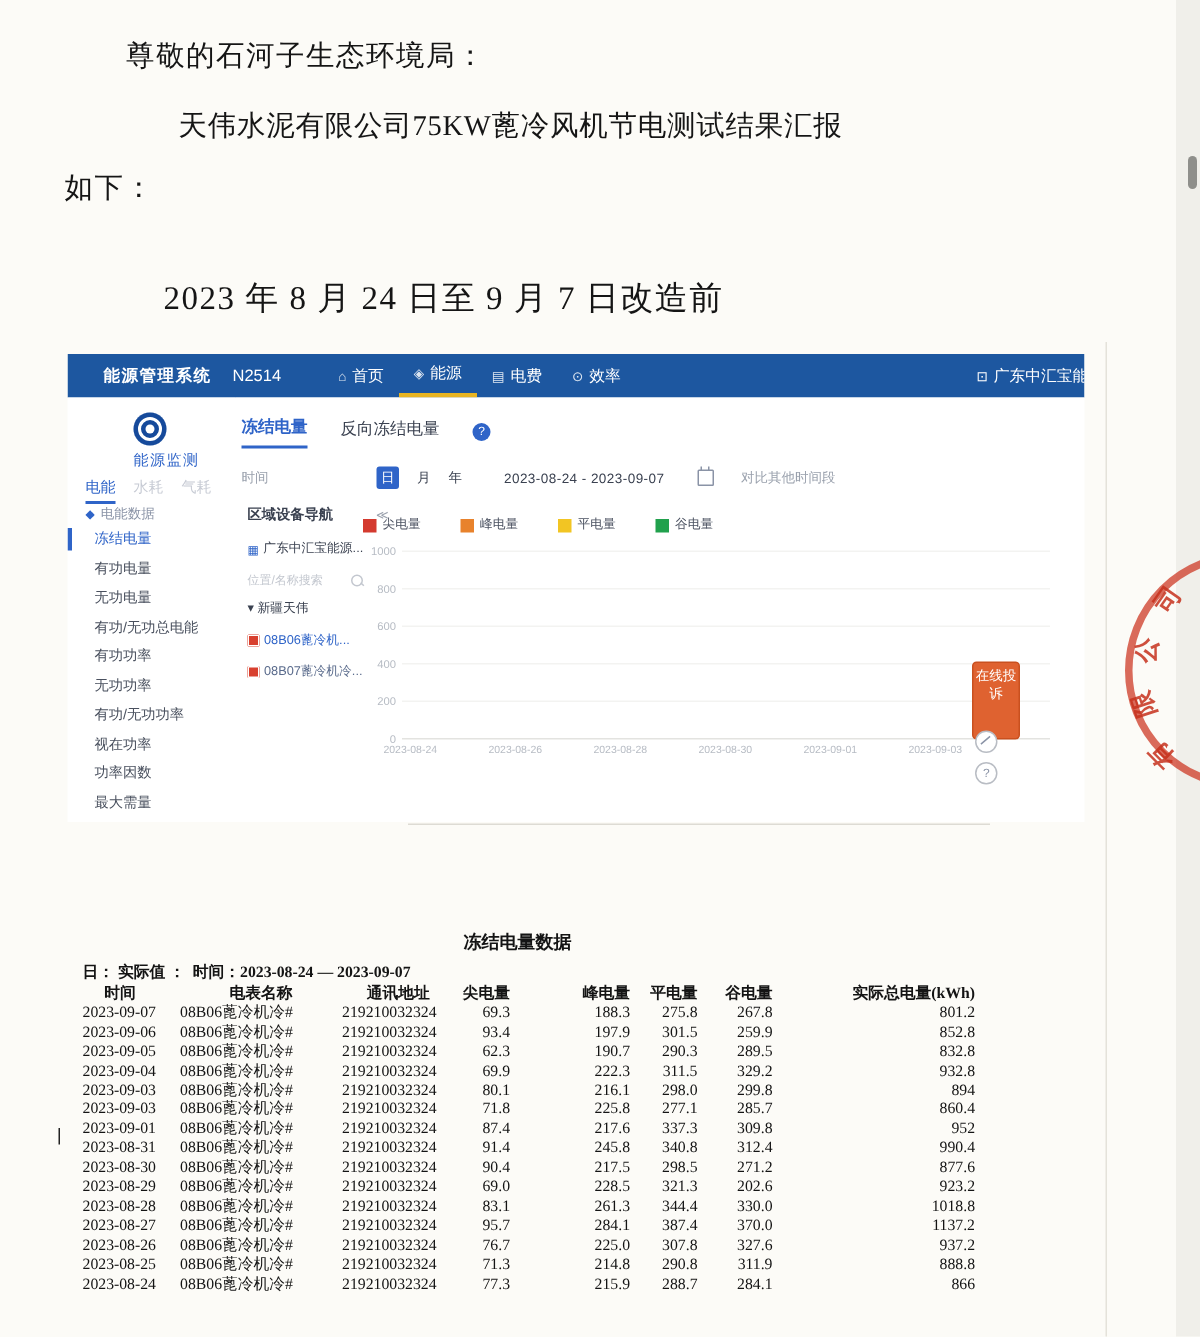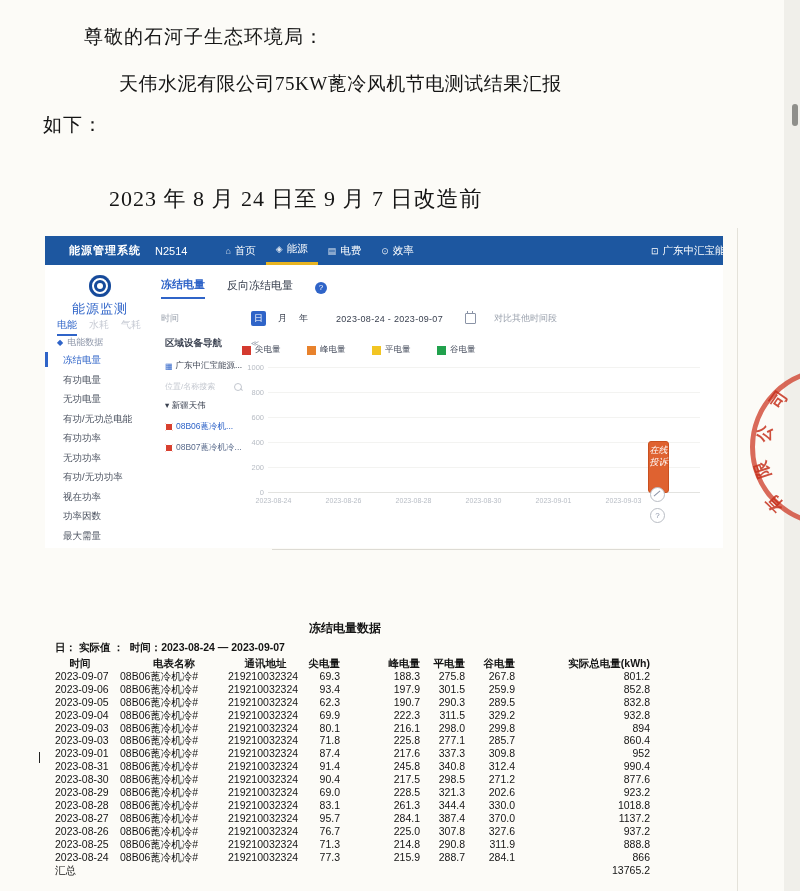--- a/index.html
+++ b/index.html
@@ -29,21 +29,21 @@
   .ui-menu{display:flex;margin-left:28px;height:29px;}
   .menu-item{display:flex;align-items:center;gap:4px;font-size:10.5px;padding:0 10px;height:29px;box-sizing:border-box;cursor:pointer;}
   .menu-item .mi{font-size:9px;opacity:.85;}
   .menu-item.active{border-bottom:3px solid #e8b421;}
   .ui-company{position:absolute;right:-34px;top:8px;font-size:10.5px;display:flex;gap:4px;align-items:center;white-space:nowrap;}
   .ui-company .mi{font-size:9px;}
 
   .ui-side{position:absolute;left:0;top:29px;width:112px;height:283px;background:#fff;}
   .logo-circle{position:absolute;left:44px;top:10px;width:22px;height:22px;border-radius:50%;background:#164a9b;box-shadow:inset 0 0 0 3px #164a9b, inset 0 0 0 5px #fff;}
   .logo-dot{position:absolute;left:8px;top:8px;width:6px;height:6px;border-radius:50%;background:#fff;}
-  .logo-label{position:absolute;left:22px;top:35px;width:66px;text-align:center;font-size:13px;color:#2f64c8;letter-spacing:1px;}
+  .logo-label{position:absolute;left:22px;top:35px;width:66px;text-align:right;font-size:10px;color:#2f64c8;letter-spacing:1px;}
   .side-tabs{position:absolute;left:12px;top:53px;display:flex;gap:12px;font-size:10px;}
   .side-tab{color:#c7cbd4;padding-bottom:2px;cursor:pointer;}
   .side-tab.active{color:#2f64c8;border-bottom:2px solid #2f64c8;}
   .side-section{position:absolute;left:12px;top:71px;font-size:9px;color:#8a93a6;display:flex;gap:4px;align-items:center;}
   .side-section .diamond{color:#2f64c8;font-size:8px;}
   .side-menu{position:absolute;left:0;top:85px;width:112px;}
   .side-item{position:relative;height:19.5px;line-height:19.5px;padding-left:18px;font-size:9.5px;color:#49505e;cursor:pointer;white-space:nowrap;}
   .side-item.active{color:#2f64c8;}
   .side-item.active::before{content:'';position:absolute;left:0;top:2px;width:3px;height:15px;background:#2f64c8;}
 
@@ -79,33 +79,33 @@
   .chart{position:absolute;left:83px;top:75px;width:478px;height:205px;}
   .legend{position:absolute;left:2px;top:4px;display:flex;}
   .legend-item{display:flex;align-items:center;gap:4px;width:65px;font-size:8.5px;color:#4a5160;}
   .legend-swatch{width:9px;height:9px;}
   .gridline{position:absolute;left:28px;width:432px;height:1px;background:#f3f3f1;}
   .gridline.zero{background:#e3e3e0;}
   .ytick{position:absolute;left:0;width:24px;text-align:right;font-size:7.5px;color:#b7bcc4;}
   .bar{position:absolute;width:7px;bottom:0;}
   .xtick{position:absolute;width:56px;text-align:center;font-size:7px;color:#b7bcc4;white-space:nowrap;}
 
-  .ribbon{position:absolute;left:491px;top:176px;width:21px;height:52px;background:#df6230;border:1px solid #c9501f;border-radius:3px;color:#fff;font-size:9px;line-height:11.5px;text-align:center;padding-top:3px;box-sizing:border-box;word-break:break-all;cursor:pointer;z-index:5;font-style:italic;}
+  .ribbon{position:absolute;left:491px;top:176px;width:32px;height:52px;background:#df6230;border:1px solid #c9501f;border-radius:3px;color:#fff;font-size:9px;line-height:11.5px;text-align:center;padding-top:3px;box-sizing:border-box;word-break:break-all;cursor:pointer;z-index:5;}
   .float-circle{position:absolute;width:13px;height:13px;border:1px solid #b9bdc4;border-radius:50%;background:#fff;color:#8a93a6;font-size:8px;text-align:center;line-height:13px;cursor:pointer;z-index:5;}
   .fc1{left:493px;top:222px;}
   .fc2{left:493px;top:243px;}
   .fc1::after{content:'';position:absolute;left:2px;top:5px;width:8px;height:1px;background:#8a93a6;transform:rotate(-40deg);}
 
   
   .stamp-wrap{position:absolute;left:744px;top:358px;width:56px;height:186px;overflow:hidden;pointer-events:none;}
   .stamp-circle{position:absolute;left:6px;top:10px;width:158px;height:158px;border:5px solid rgba(205,58,38,0.75);border-radius:50%;box-sizing:border-box;}
   .stamp-char{position:absolute;font-size:17px;font-weight:bold;color:rgba(198,48,28,0.85);font-family:"Liberation Serif",serif;}
 
   
-  .datatable{position:absolute;left:40px;top:620px;width:640px;font-family:Liberation Sans, sans-serif;color:#141414;}
+  .datatable{position:absolute;left:40px;top:620px;width:640px;font-family:Liberation Serif, serif;color:#141414;}
   .dt-title{width:610px;text-align:center;font-size:12px;font-weight:bold;}
   .dt-meta{margin-top:4px;padding-left:15px;font-size:10.5px;font-weight:bold;white-space:pre;}
   .dt-head,.dt-row{display:flex;font-size:10.5px;line-height:12.9px;white-space:nowrap;}
   .dt-head{font-weight:bold;margin-top:2px;}
   .c-time{width:80px;padding-left:15px;box-sizing:border-box;}
   .c-name{width:108px;}
   .c-addr{width:75px;}
   .c-n1{width:37px;text-align:right;}
   .c-n2{width:80px;text-align:right;}
   .c-n3{width:45px;text-align:right;}
@@ -452,24 +452,14 @@
       <div class="dt-row">
         <span class="c-time">2023-08-24</span>
         <span class="c-name">08B06蓖冷机冷#</span>
         <span class="c-addr">219210032324</span>
         <span class="c-n1">77.3</span>
         <span class="c-n2">215.9</span>
         <span class="c-n3">288.7</span>
         <span class="c-n4">284.1</span>
         <span class="c-tot">866</span>
       </div>
-      <div class="dt-row">
-        <span class="c-time">汇总</span>
-        <span class="c-name"></span>
-        <span class="c-addr"></span>
-        <span class="c-n1"></span>
-        <span class="c-n2"></span>
-        <span class="c-n3"></span>
-        <span class="c-n4"></span>
-        <span class="c-tot">13765.2</span>
-      </div>
     </div>
 </div>
 
 </body></html>

